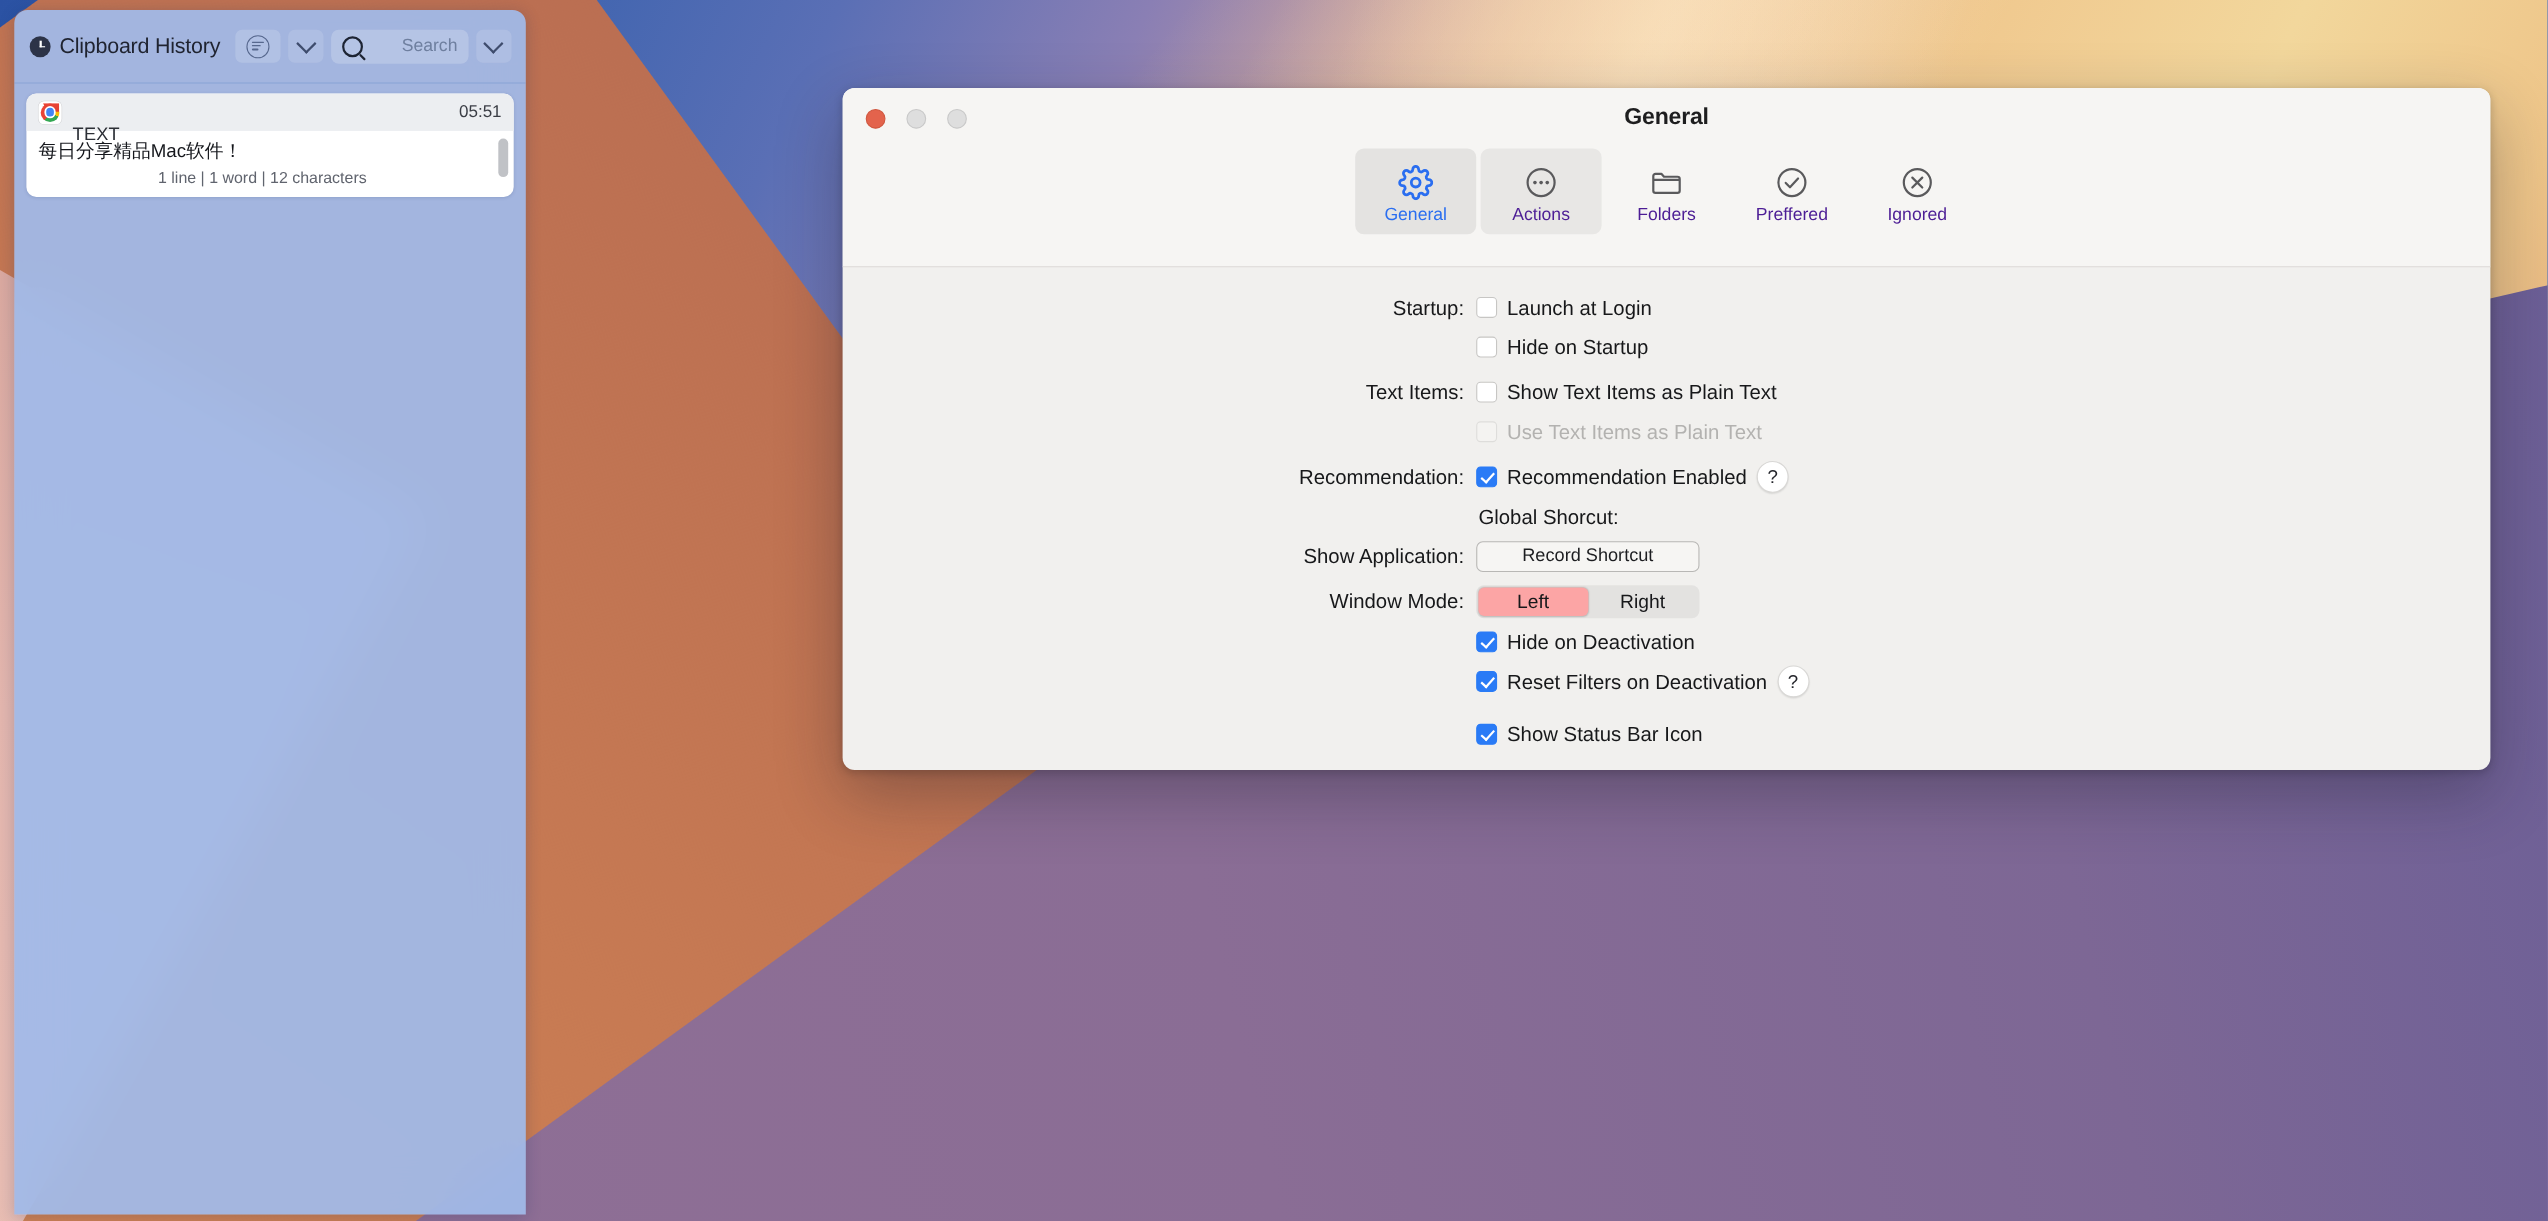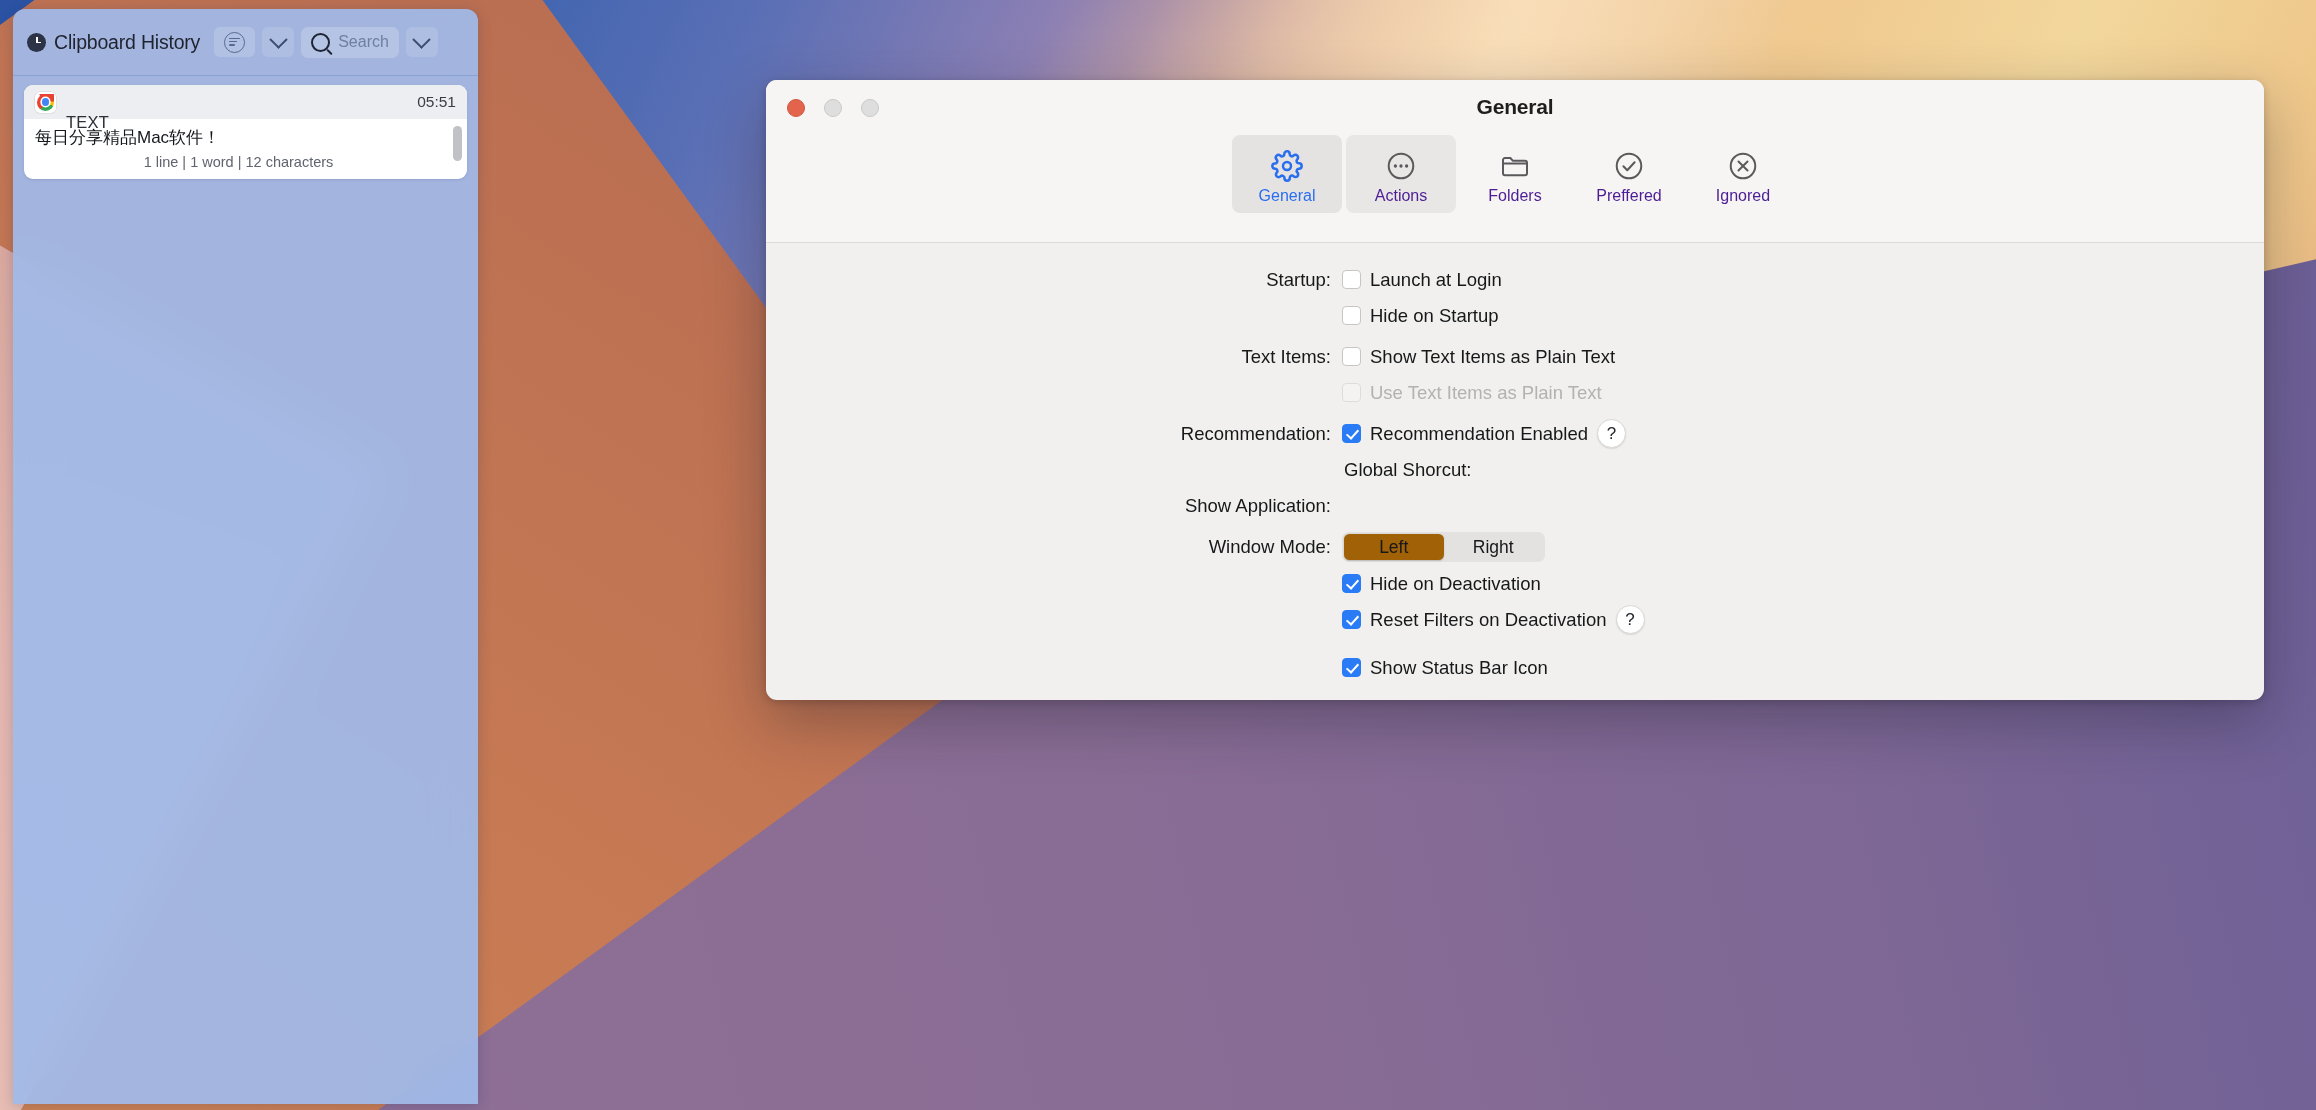--- a/index.html
+++ b/index.html
@@ -204,20 +204,21 @@
     right: -5px; bottom: -3.5px;
     width: 7px; height: 2px;
     background: #1d2433;
     border-radius: 2px;
     transform: rotate(45deg);
   }
   .search-ph {
     font-size: 16px;
     color: #6e7f9f;
     white-space: nowrap;
+    margin-left: 27px;
   }
 
   
   .cb-list { padding: 9px 11px 0 11px; }
   .cb-card {
     background: #ffffff;
     border-radius: 9px;
     overflow: hidden;
     box-shadow: 0 1px 3px rgba(20,40,90,0.14);
   }
@@ -498,21 +499,21 @@
   .seg {
     flex: 1 1 0;
     display: flex;
     align-items: center;
     justify-content: center;
     font-size: 17.5px;
     color: #17181a;
     border-radius: 5.5px;
   }
   .seg.active {
-    background: #a16207;
+    background: #fca5a5;
     box-shadow: 0 0.5px 1.5px rgba(0,0,0,0.18);
   }
 </style>
 </head>
 <body>
 
 <div id="desktop">
   <div class="wp-layer wp-base"></div>
   <div class="wp-layer wp-swoosh1"></div>
   <div class="wp-layer wp-swoosh2"></div>
@@ -692,20 +693,23 @@
       <div class="row-label"></div>
       <div class="row-body">
         <div class="plain-label">Global Shorcut:</div>
       </div>
     </div>
 
     <div class="sp-sm"></div>
 
     <div class="row">
       <div class="row-label">Show Application:</div>
+      <div class="row-body">
+        <div class="record-btn">Record Shortcut</div>
+      </div>
     </div>
 
     <div class="sp"></div>
 
     <div class="row">
       <div class="row-label">Window Mode:</div>
       <div class="row-body">
         <div class="segmented">
           <div class="seg active">Left</div>
           <div class="seg">Right</div>

